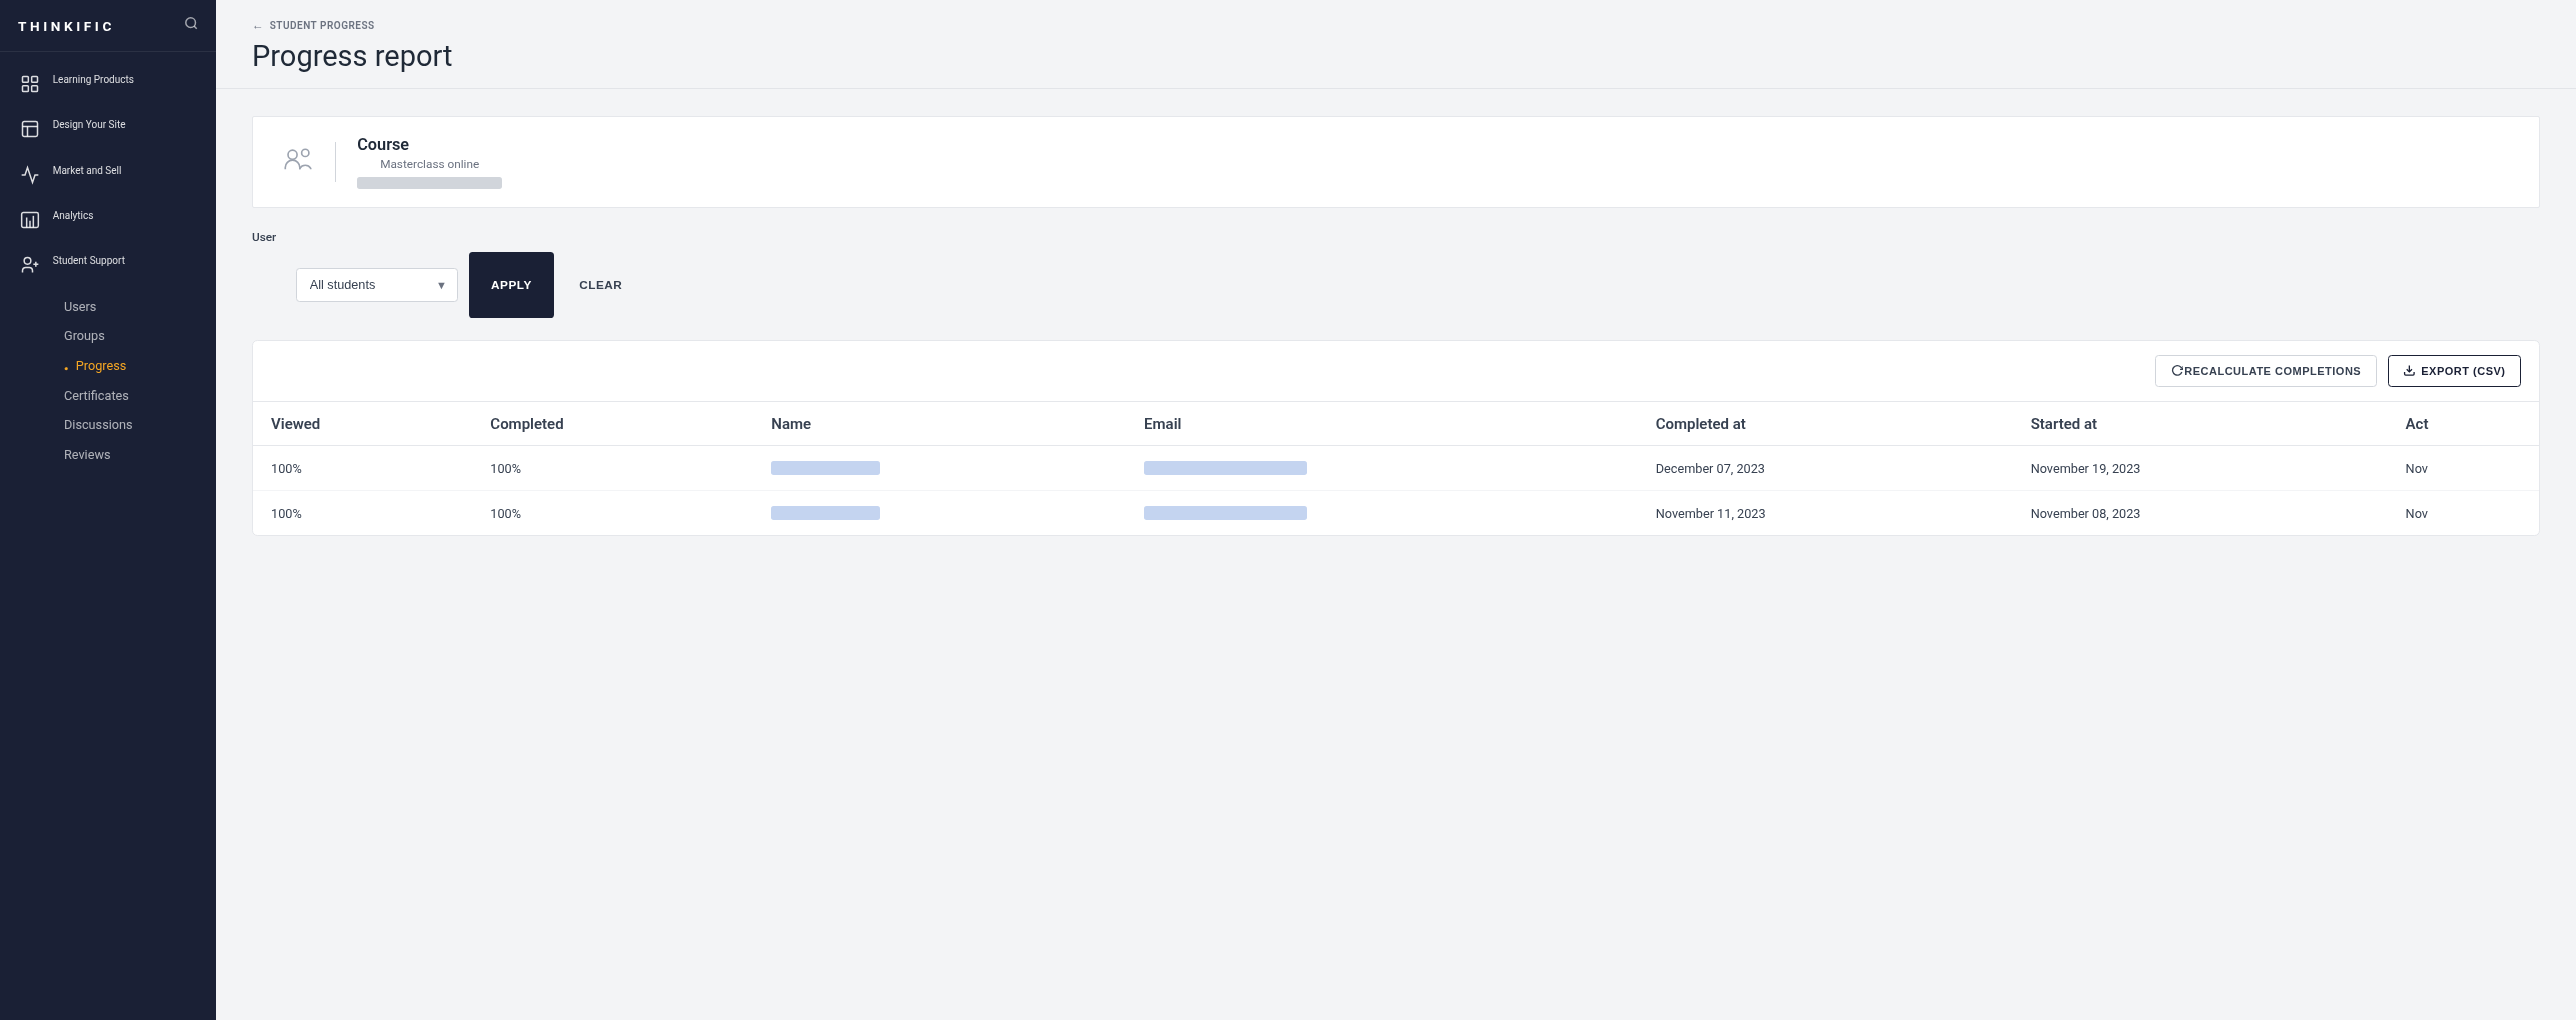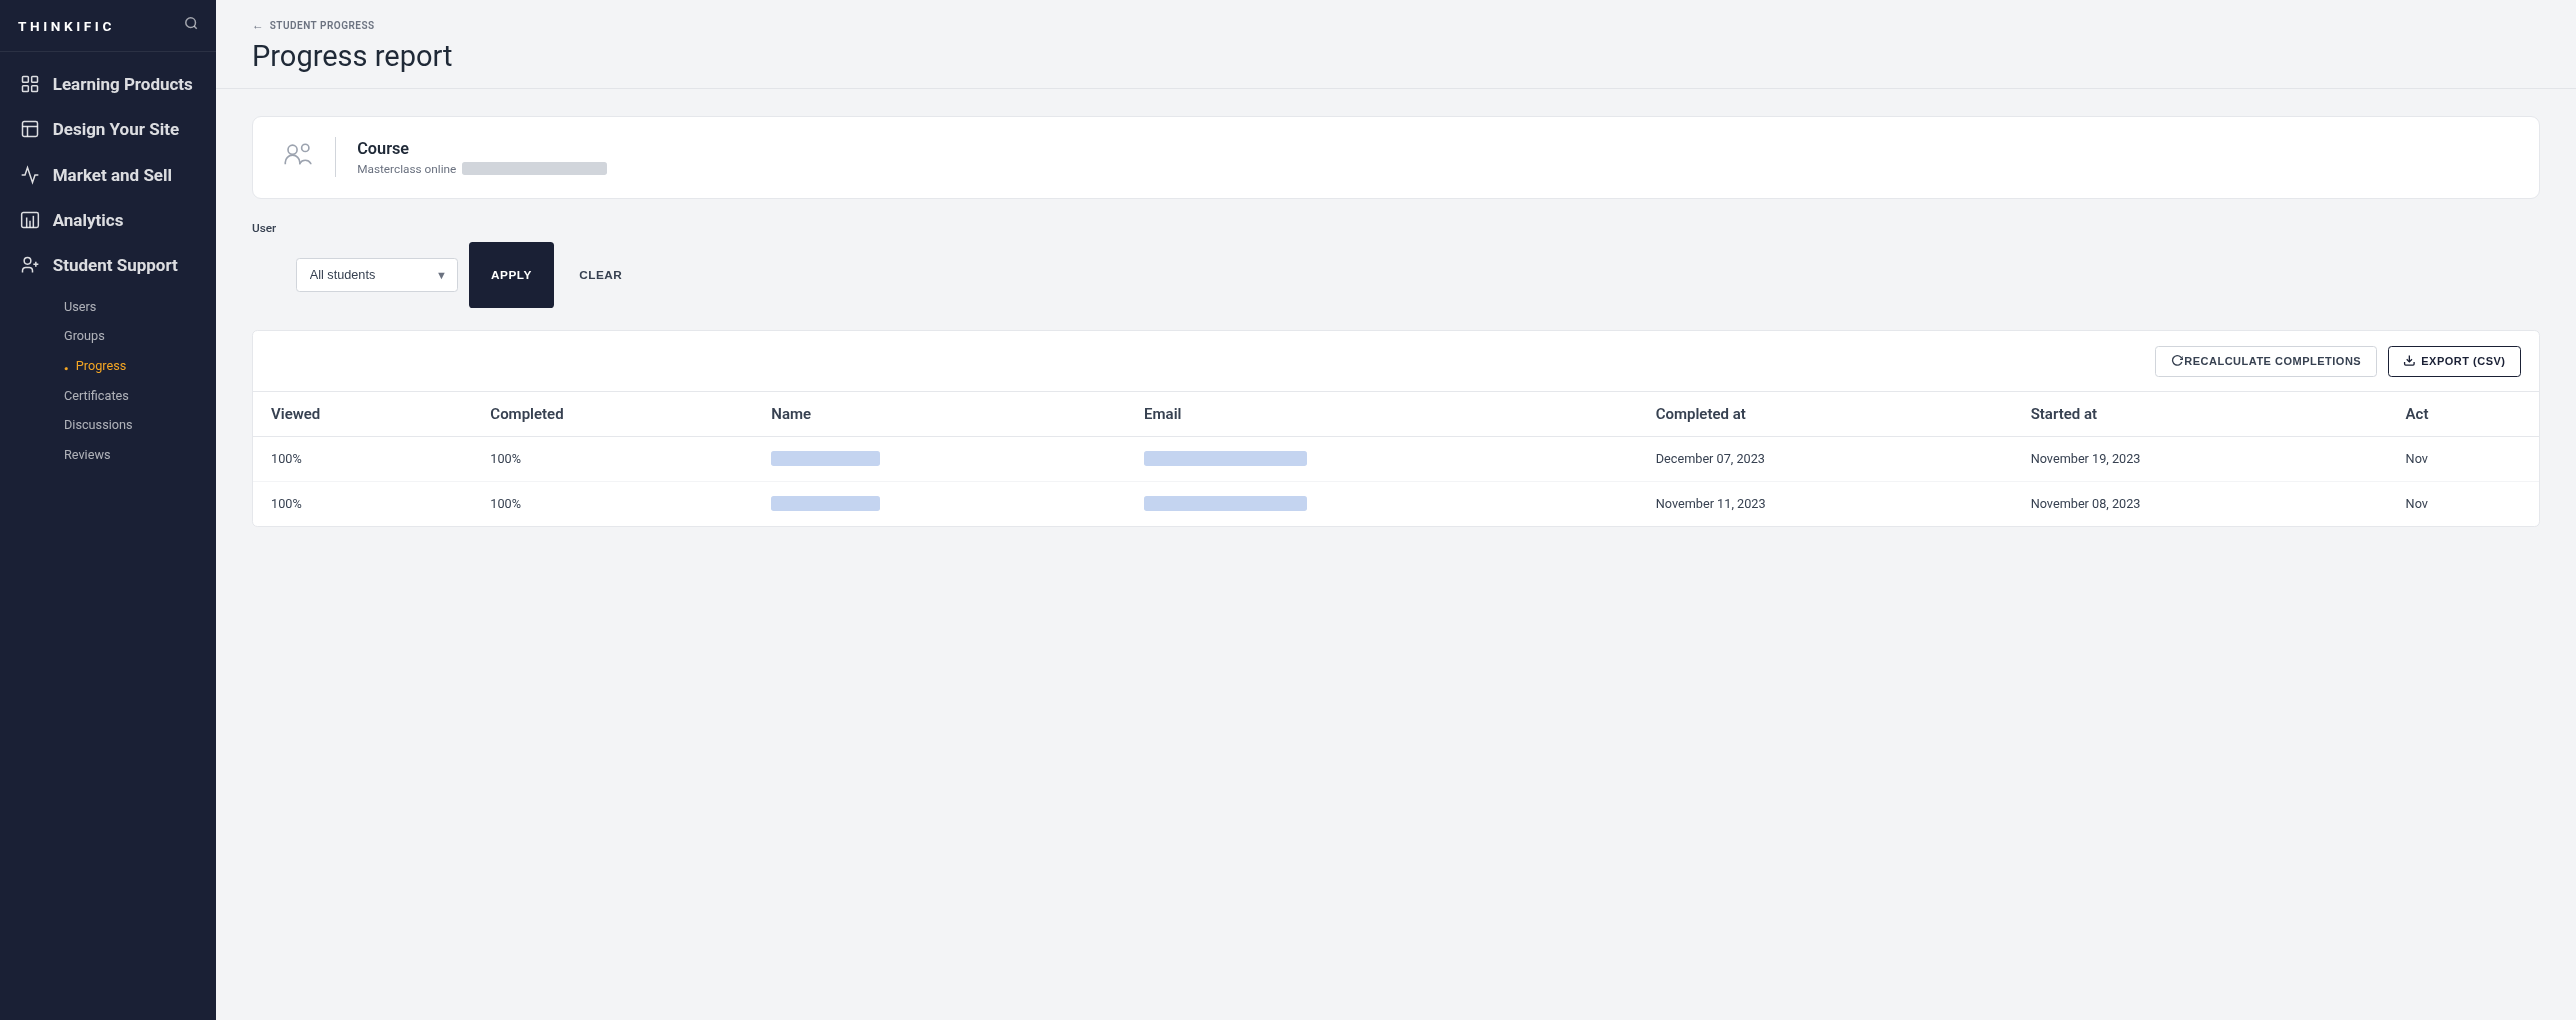--- a/index.html
+++ b/index.html
@@ -41,22 +41,22 @@
     .sidebar-nav {
       padding: 9px 0;
     }
 
     .sidebar-nav-item {
       display: flex;
       gap: 12.7px;
       padding: 12.7px 20px;
       cursor: pointer;
       color: rgba(255,255,255,0.85);
-      font-size: 17px;
-      font-weight: 700;
+      font-size: 10px;
+      font-weight: 400;
       transition: background 0.15s;
     }
 
     .sidebar-nav-item .nav-icon {
       width: 20px;
       height: 20px;
       display: flex;
       align-items: center;
       justify-content: center;
       flex-shrink: 0;
@@ -124,21 +124,21 @@
 
     .content-area {
       flex: 1;
       overflow-y: auto;
       padding: 27px 36px;
       background: #f3f4f6;
     }
 
     .course-info-card {
       background: #fff;
-      border-radius: 9px;
+      border-radius: 2px;
       padding: 18px 22px;
       display: flex;
       align-items: center;
       gap: 14.5px;
       margin-bottom: 22px;
       border: 0.9px solid #e5e7eb;
     }
 
     .course-icon {
       width: 45px;
@@ -162,20 +162,21 @@
       color: #1f2937;
       margin-bottom: 3.6px;
     }
 
     .course-info-subtitle {
       font-size: 11.8px;
       color: #6b7280;
       display: flex;
       align-items: center;
       gap: 5.4px;
+      flex-direction: column;
     }
 
     .blurred-text {
       display: inline-block;
       background: #d1d5db;
       border-radius: 2.7px;
       color: transparent;
       user-select: none;
     }
 

